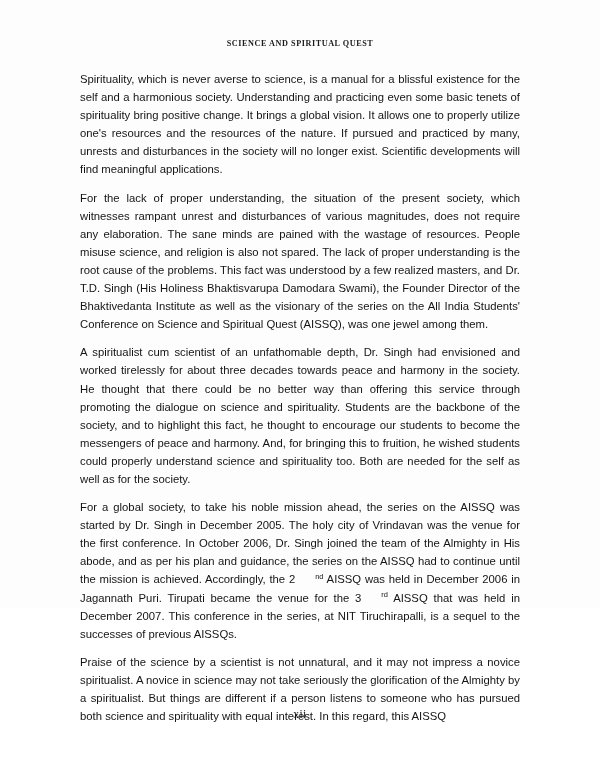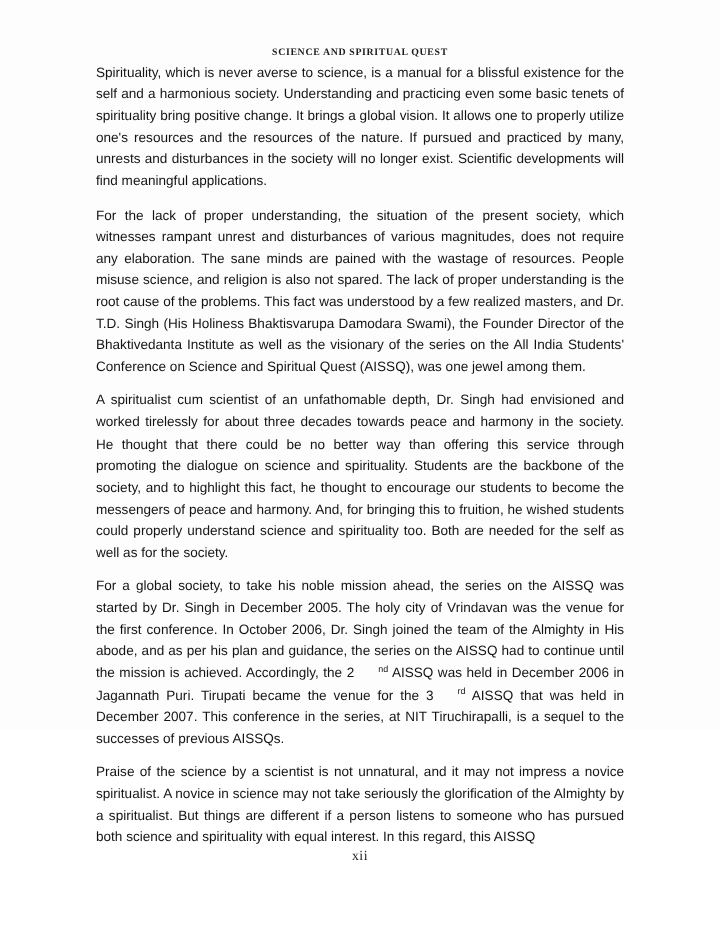--- a/index.html
+++ b/index.html
@@ -36,21 +36,21 @@
     font-size: 8.2px;
     letter-spacing: 0.55px;
     color: #1a1a1a;
     line-height: 12px;
   }
 
   
   .textblock {
     position: absolute;
     left: 80px;
-    top: 52px;
+    top: 70px;
     width: 440px;
   }
 
   p.para {
     margin: 0 0 10px 0;
     font-size: 11.3px;
     line-height: 18.1px;
     text-align: justify;
     text-justify: inter-word;
     color: #141414;

